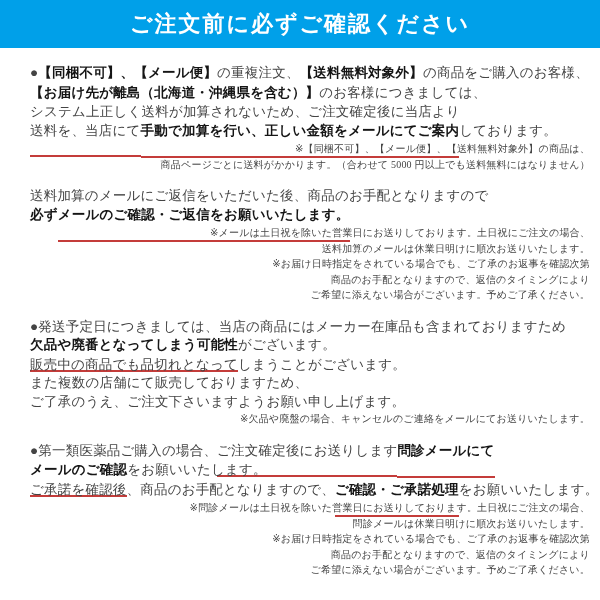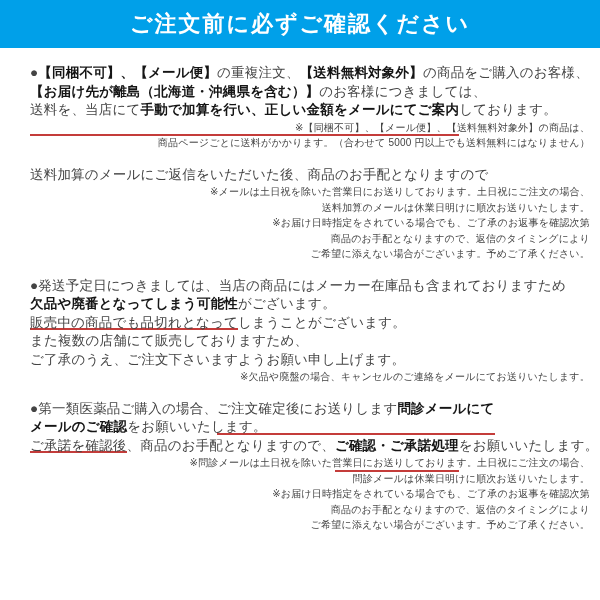--- a/index.html
+++ b/index.html
@@ -24,41 +24,43 @@
   }
   .notice-body{
     padding:16px 10px 0 30px;
   }
   .section{margin-bottom:15px;}
   .line{
     font-size:13.5px;line-height:18.5px;letter-spacing:0.2px;
     white-space:nowrap;
   }
   .line.small{font-size:10px;line-height:15.5px;text-align:right;}
-  .line.indent{padding-left:12px;}
-  .b{font-weight:700;color:var(--text-bold);}
+  .line.indent{padding-left:12px;font-family:Liberation Serif, serif;}
+  .b{font-weight:700;color:var(--text-bold);font-family:Liberation Mono, monospace;}
   .u{border-bottom:2px solid var(--underline);padding-bottom:17px;}
 </style>
 </head>
 <body>
 
 <div class="header">
   <div class="header-title">ご注文前に必ずご確認ください</div>
 </div>
 
 <div class="notice-body">
     <div class="section">
       <div class="line"><span class="">●</span><span class="b ">【同梱不可】、【メール便】</span><span class="">の重複注文、</span><span class="b ">【送料無料対象外】</span><span class="">の商品をご購入のお客様、</span></div>
       <div class="line"><span class="b ">【お届け先が離島（北海道・沖縄県を含む）】</span><span class="">のお客様につきましては、</span></div>
+      <div class="line"><span class="">システム上正しく送料が加算されないため、ご注文確定後に当店より</span></div>
       <div class="line"><span class="u">送料を、当店にて</span><span class="b u">手動で加算を行い、正しい金額をメールにてご案内</span><span class="">しております。</span></div>
       <div class="line small"><span class="">※【同梱不可】、【メール便】、【送料無料対象外】の商品は、</span></div>
       <div class="line small indent"><span class="">商品ページごとに送料がかかります。（合わせて 5000 円以上でも送料無料にはなりません）</span></div>
     </div>
     <div class="section">
       <div class="line"><span class="">送料加算のメールにご返信をいただいた後、商品のお手配となりますので</span></div>
+      <div class="line"><span class="b ">必ず</span><span class="b u">メールのご確認・ご返信をお願いいたします。</span></div>
       <div class="line small"><span class="">※メールは土日祝を除いた営業日にお送りしております。土日祝にご注文の場合、</span></div>
       <div class="line small indent"><span class="">送料加算のメールは休業日明けに順次お送りいたします。</span></div>
       <div class="line small"><span class="">※お届け日時指定をされている場合でも、ご了承のお返事を確認次第</span></div>
       <div class="line small indent"><span class="">商品のお手配となりますので、返信のタイミングにより</span></div>
       <div class="line small indent"><span class="">ご希望に添えない場合がございます。予めご了承ください。</span></div>
     </div>
     <div class="section">
       <div class="line"><span class="">●発送予定日につきましては、当店の商品にはメーカー在庫品も含まれておりますため</span></div>
       <div class="line"><span class="b u">欠品や廃番となってしまう可能性</span><span class="">がございます。</span></div>
       <div class="line"><span class="">販売中の商品でも品切れとなってしまうことがございます。</span></div>

